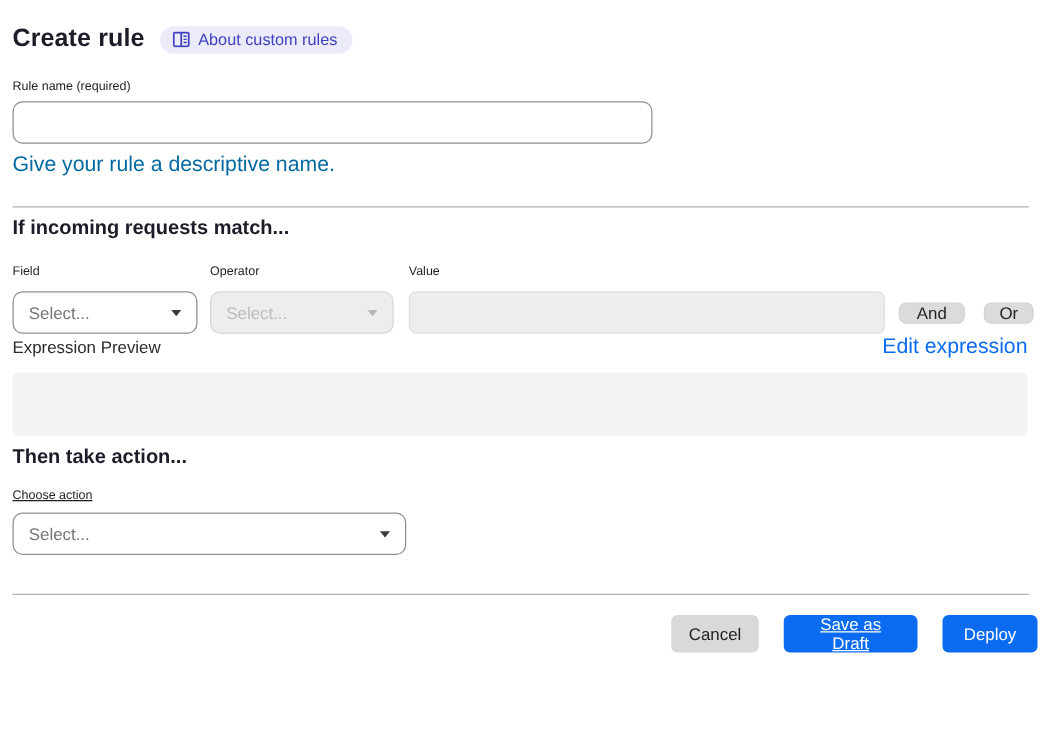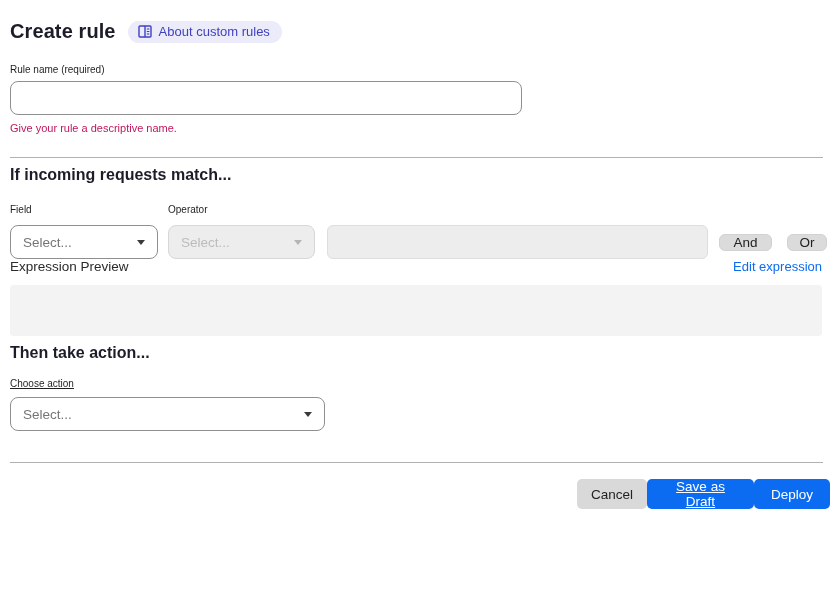--- a/index.html
+++ b/index.html
@@ -19,21 +19,21 @@
   .about-badge {
     display: inline-flex; align-items: center; gap: 7px;
     background: #ebebfa; color: #4141c0;
     border-radius: 12px; padding: 3px 12px 4px 10px;
     font-size: 13px; cursor: pointer; text-decoration: none;
   }
   .about-badge svg { display: block; }
 
   
   .field-label { font-size: 10px; color: #1f1f1f; }
-  .help-text { font-size: 11px; color: #be185d; }
+  .help-text { font-size: 17px; color: #0369a1; }
 
   .rule-name-label { margin-top: 21px; }
   .text-input {
     margin-top: 6px; display: block;
     width: 512px; height: 34px;
     border: 1px solid #8f8f8f; border-radius: 8px;
     font-family: "Liberation Sans", sans-serif;
     font-size: 13.5px; padding: 0 10px; color: #1f1f1f;
     outline: none; background: #ffffff;
   }
@@ -78,33 +78,33 @@
     height: 17px; border: 1px solid #d2d2d2; border-radius: 6px;
     background: #dbdbdb; color: #222; font-size: 13.5px;
     font-family: "Liberation Sans", sans-serif; cursor: pointer;
   }
   .and-btn { width: 53px; margin-right: 15px; }
   .or-btn { width: 40px; margin-right: 3px; }
 
   
   .expr-row { display: flex; justify-content: space-between; align-items: baseline; padding-right: 8px; }
   .expr-label { font-size: 13.5px; color: #2b2b2b; }
-  .link { font-size: 13px; color: #0b6cf2; text-decoration: none; cursor: pointer; }
+  .link { font-size: 17px; color: #0b6cf2; text-decoration: none; cursor: pointer; }
   .expr-box {
     margin-top: 11px; margin-right: 8px;
     height: 51px; background: #f3f3f3; border-radius: 4px;
     font-size: 13px; color: #444; padding: 8px 10px;
   }
 
   
   .choose-label { margin-top: 16px; text-decoration: underline; }
   .action-select { width: 315px; margin-top: 8px; }
 
   .footer-divider { margin-top: 31px; }
-  .footer-row { display: flex; justify-content: flex-end; align-items: center; gap: 0; margin-top: 16px; padding-right: 0px; }
+  .footer-row { display: flex; justify-content: flex-end; align-items: center; gap: 20px; margin-top: 16px; padding-right: 0px; }
   .btn {
     height: 30px; border-radius: 5px; border: none;
     font-family: "Liberation Sans", sans-serif; font-size: 13.5px;
     cursor: pointer; padding: 0 14px;
   }
   .btn-gray { background: #d9d9d9; color: #222; width: 70px; }
   .btn-blue { background: #0b6cf2; color: #ffffff; }
   .btn-save { width: 107px; text-decoration: underline; }
   .btn-deploy { width: 76px; }
 </style>
@@ -133,20 +133,21 @@
   <input class="text-input" type="text" value="" style="">
   <div class="help-text rule-help">Give your rule a descriptive name.</div>
 
   <hr class="divider">
 
   <div class="section-heading">If incoming requests match...</div>
 
   <div class="cols-labels">
     <div class="col-field field-label">Field</div>
     <div class="col-operator field-label">Operator</div>
+    <div class="col-value field-label">Value</div>
   </div>
 
   <div class="controls-row">
     <div class="select-box col-field">
       <span>Select...</span>
       <span class="caret"></span>
     </div>
     <div class="select-box disabled col-operator">
       <span>Select...</span>
       <span class="caret"></span>

